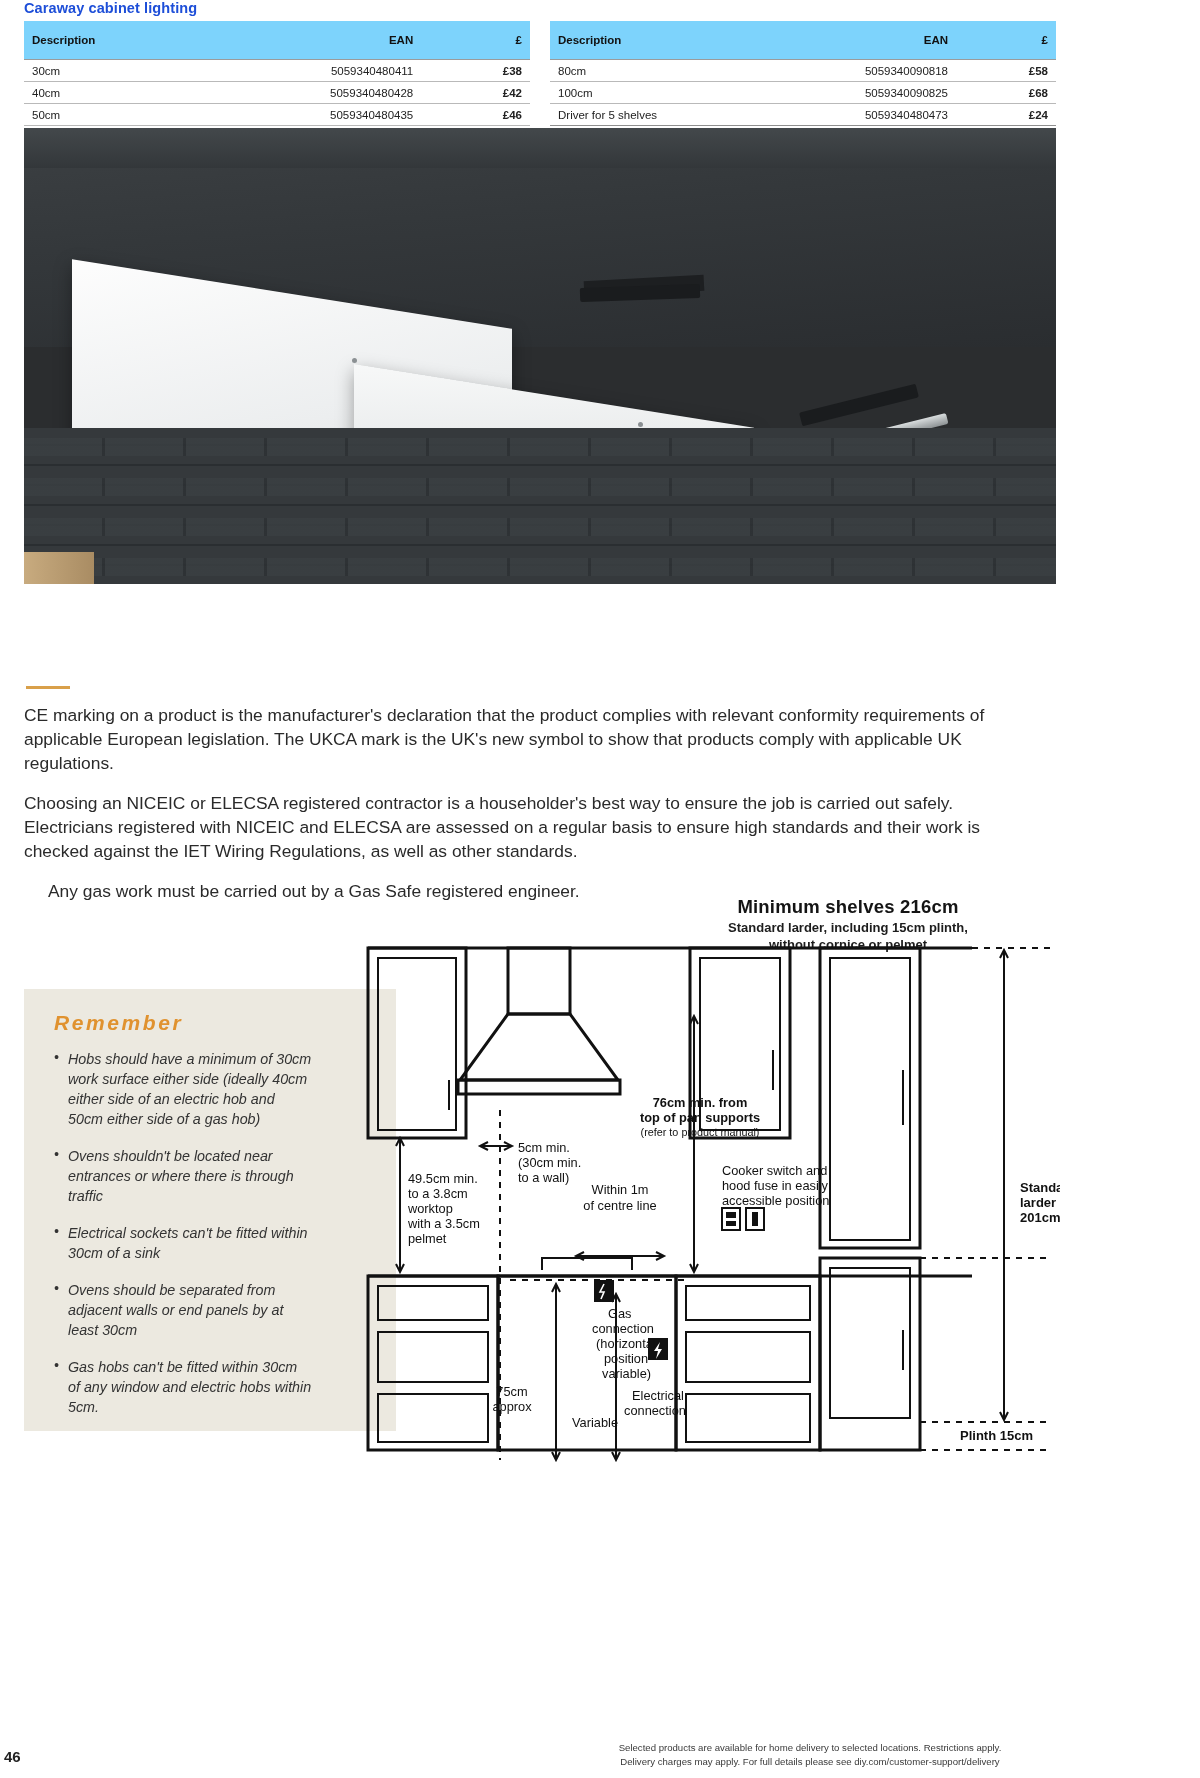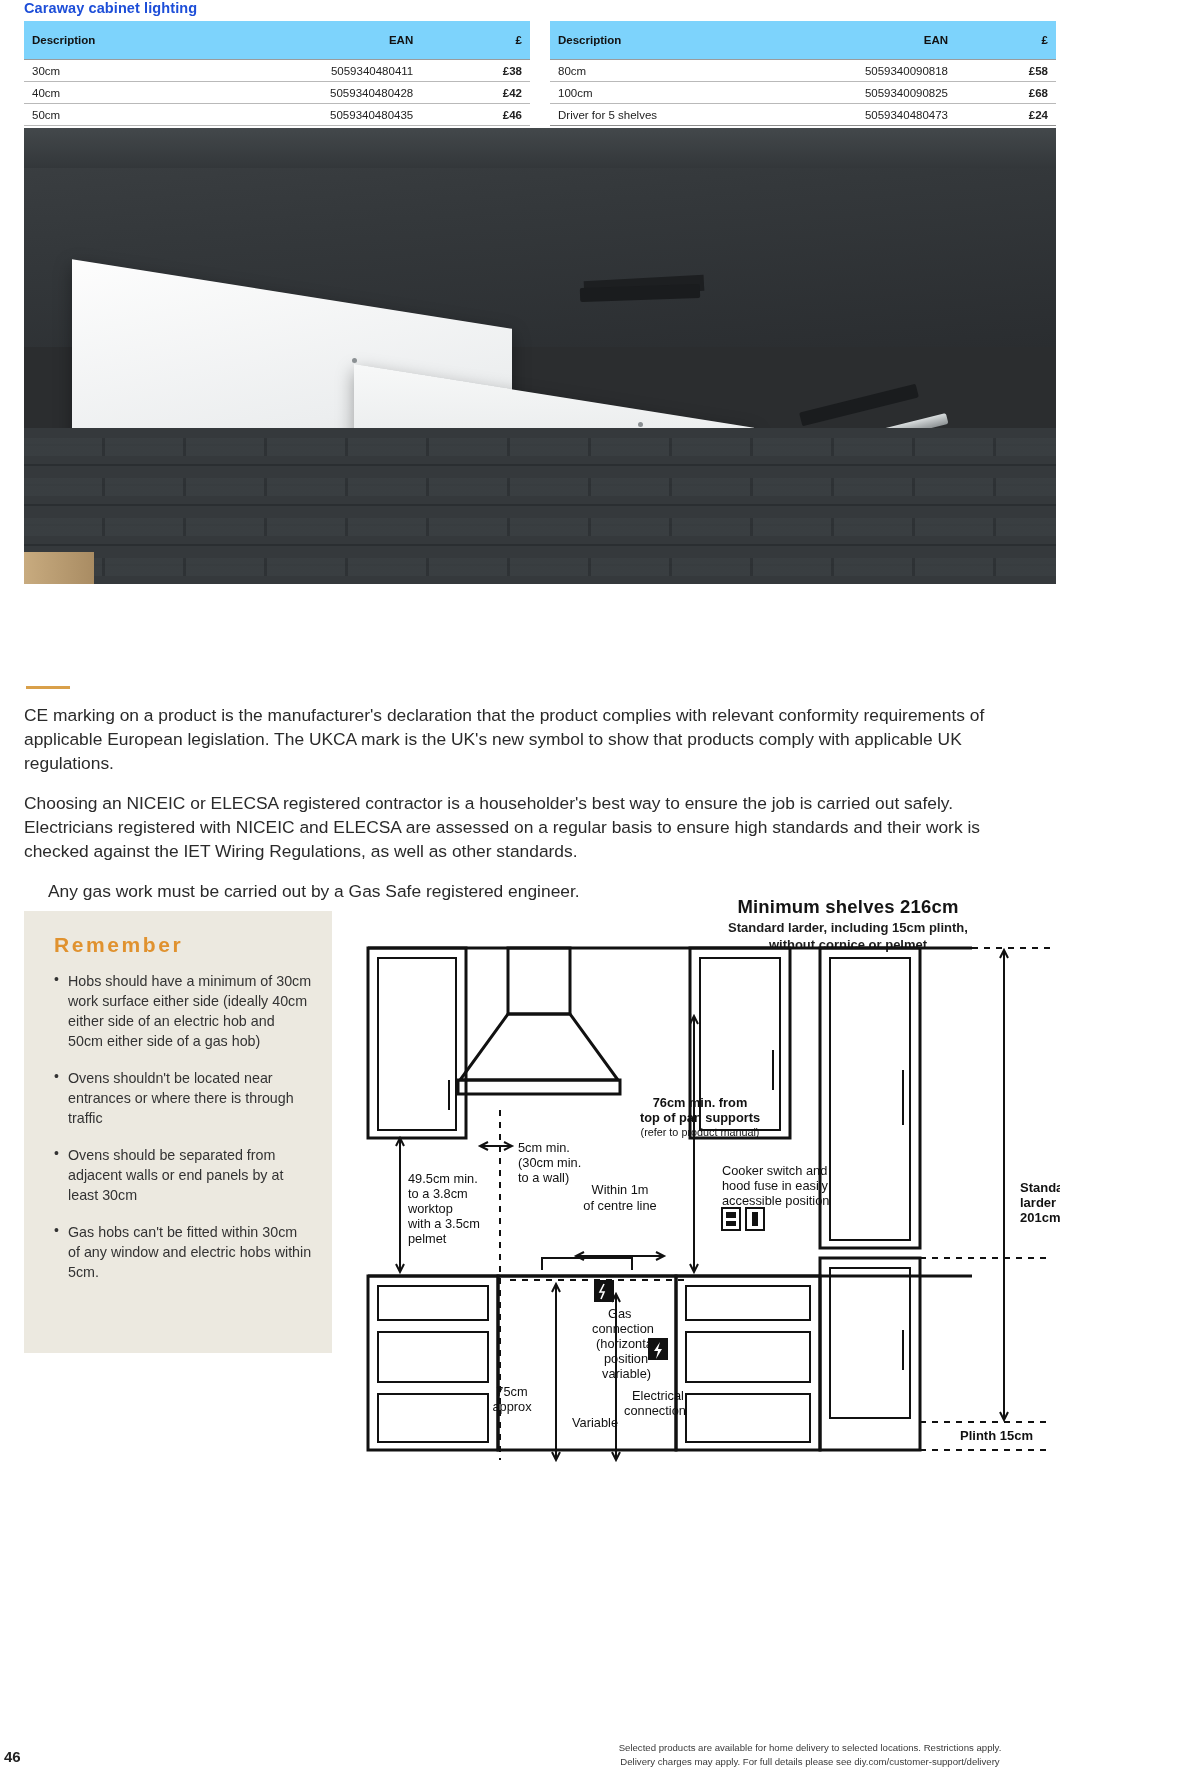--- a/index.html
+++ b/index.html
@@ -50,21 +50,21 @@
   .p1{top:703px;}
   .p2{top:791px;}
   .p3{top:879px;margin-left:24px;}
 
   
   .minh{position:absolute;left:640px;top:896px;width:416px;text-align:center;}
   .minh .t1{font-size:18.5px;font-weight:bold;color:#141414;letter-spacing:.2px;}
   .minh .t2{font-size:13px;font-weight:bold;color:#1d1d1d;line-height:1.28;margin-top:2px;}
 
   
-  .remember{position:absolute;left:24px;top:911px;width:308px;height:442px;background:#ece9e0;}
+  .remember{position:absolute;left:24px;top:989px;width:372px;height:442px;background:#ece9e0;font-style:italic;}
   .remember h3{margin:0;position:absolute;left:30px;top:22px;font-size:21px;font-weight:bold;
       color:#e0922f;letter-spacing:2.6px;}
   .remember ul{list-style:none;margin:0;padding:0;position:absolute;left:30px;top:60px;width:258px;}
   .remember li{position:relative;padding-left:14px;font-size:14.3px;line-height:1.40;color:#333;margin-bottom:17px;}
   .remember li:before{content:"•";position:absolute;left:0;top:-1px;font-size:14px;color:#333;}
 
   
   .diagram{position:absolute;left:360px;top:940px;width:700px;height:530px;}
   .diagram svg{display:block;}
 
@@ -186,20 +186,21 @@
       <span>Standard larder, including 15cm plinth,</span><br>
       <span>without cornice or pelmet</span>
     </div>
   </div>
 
   <div class="remember">
     <h3>Remember</h3>
     <ul>
       <li>Hobs should have a minimum of 30cm work surface either side (ideally 40cm either side of an electric hob and 50cm either side of a gas hob)</li>
       <li>Ovens shouldn't be located near entrances or where there is through traffic</li>
+      <li>Electrical sockets can't be fitted within 30cm of a sink</li>
       <li>Ovens should be separated from adjacent walls or end panels by at least 30cm</li>
       <li>Gas hobs can't be fitted within 30cm of any window and electric hobs within 5cm.</li>
     </ul>
   </div>
 
   <div class="diagram">
     <svg width="700" height="530" viewBox="0 0 700 530" xmlns="http://www.w3.org/2000/svg">
       <g fill="none" stroke="#111" stroke-width="3">
 
         <line x1="8" y1="8" x2="612" y2="8"></line>

